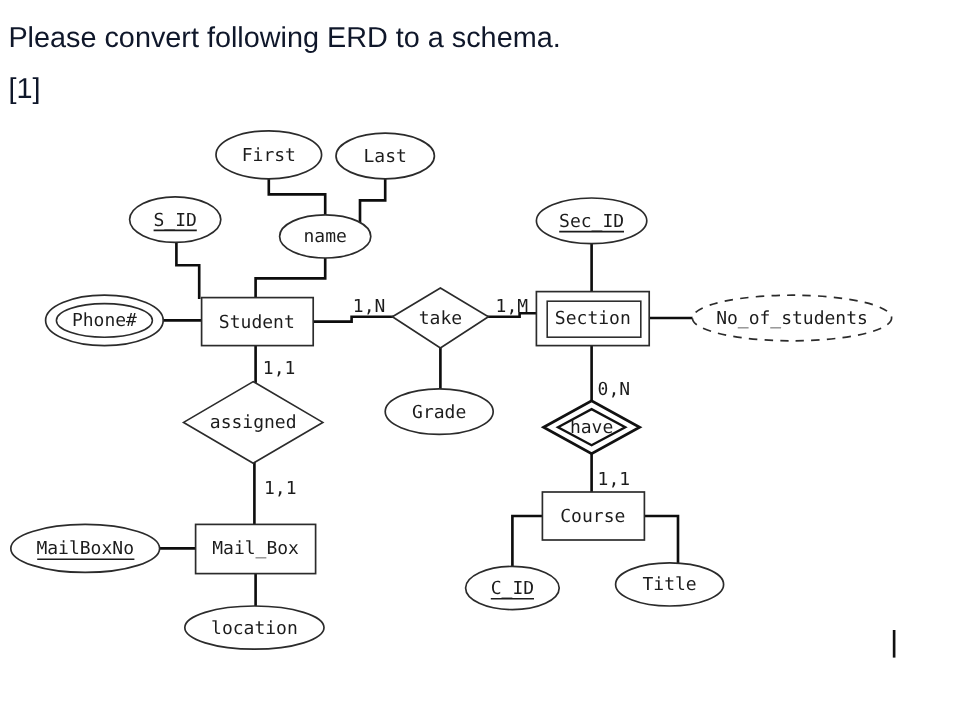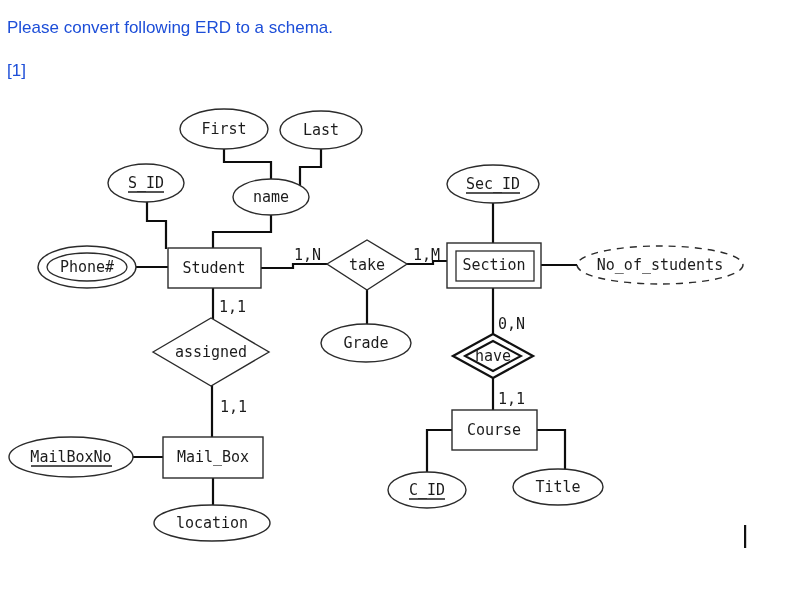--- a/index.html
+++ b/index.html
@@ -1,18 +1,18 @@
 <!DOCTYPE html>
 <html><head>
 <meta charset="utf-8">
 <style>
   html,body{margin:0;padding:0;background:#ffffff;}
   body{width:812px;height:590px;position:relative;overflow:hidden;
        font-family:"Liberation Sans",sans-serif;color:#000;}
-  .hdr{position:absolute;left:7px;font-size:17px;color:#1d4ed8;white-space:pre;}
+  .hdr{position:absolute;left:7px;font-size:24px;color:#0f172a;white-space:pre;}
   #prompt{top:18px;}
   #ref{top:61px;}
   svg{position:absolute;left:0;top:0;}
   svg text{font-family:"DejaVu Sans Mono","Liberation Mono",monospace;
            font-size:15px;fill:#1c1c1c;}
   text.mid{text-anchor:middle;}
   .shape{fill:#ffffff;stroke:#2b2b2b;stroke-width:1.4;}
   .shape2{fill:none;stroke:#2b2b2b;stroke-width:1.3;}
   .derived{stroke-dasharray:7 6;}
   .conn{fill:none;stroke:#0d0d0d;stroke-width:2.2;stroke-linecap:square;}

